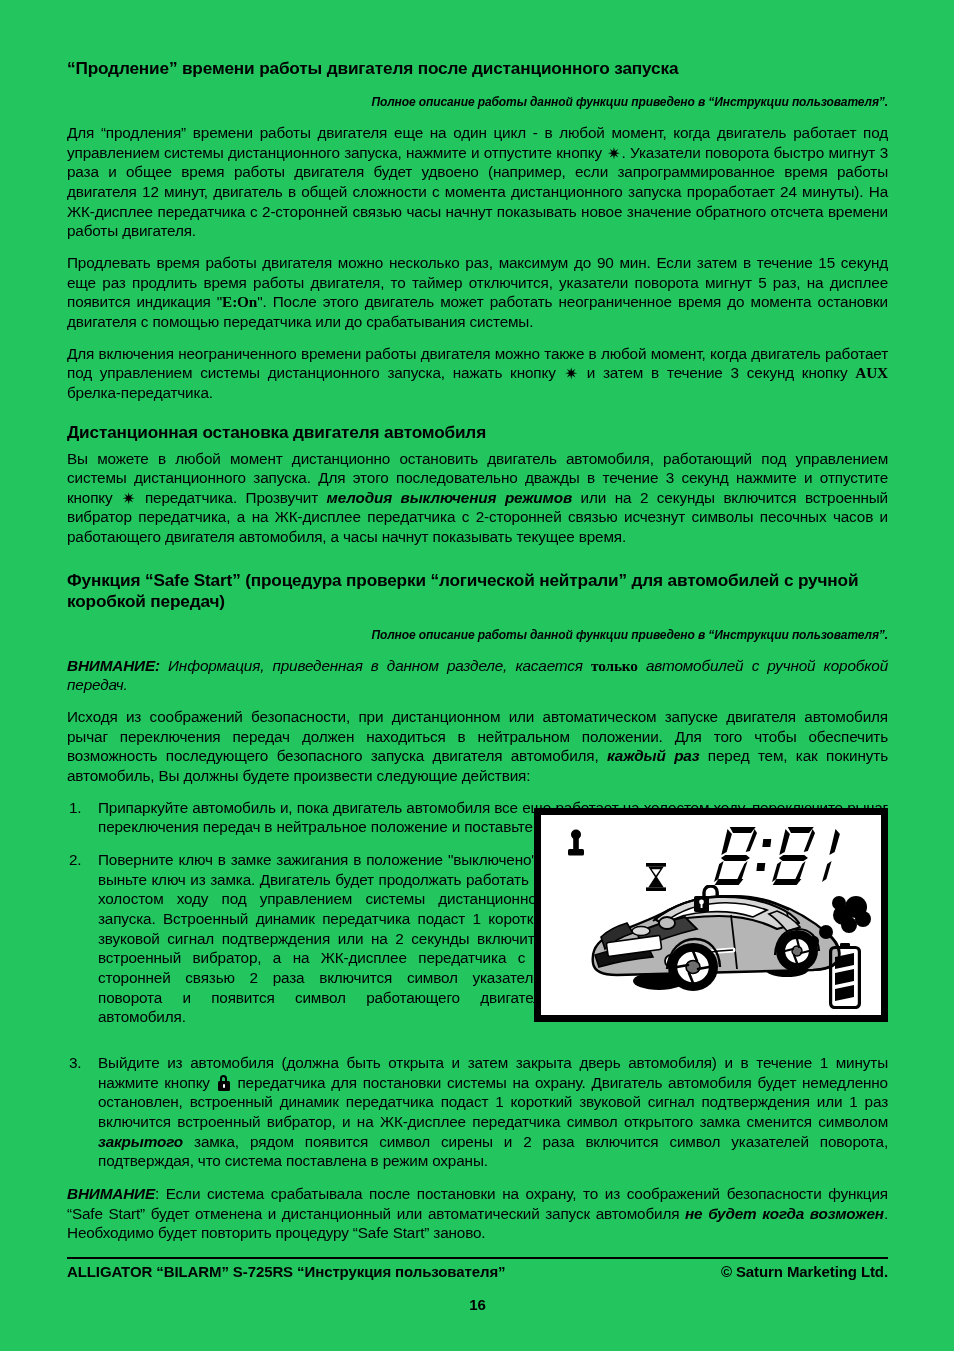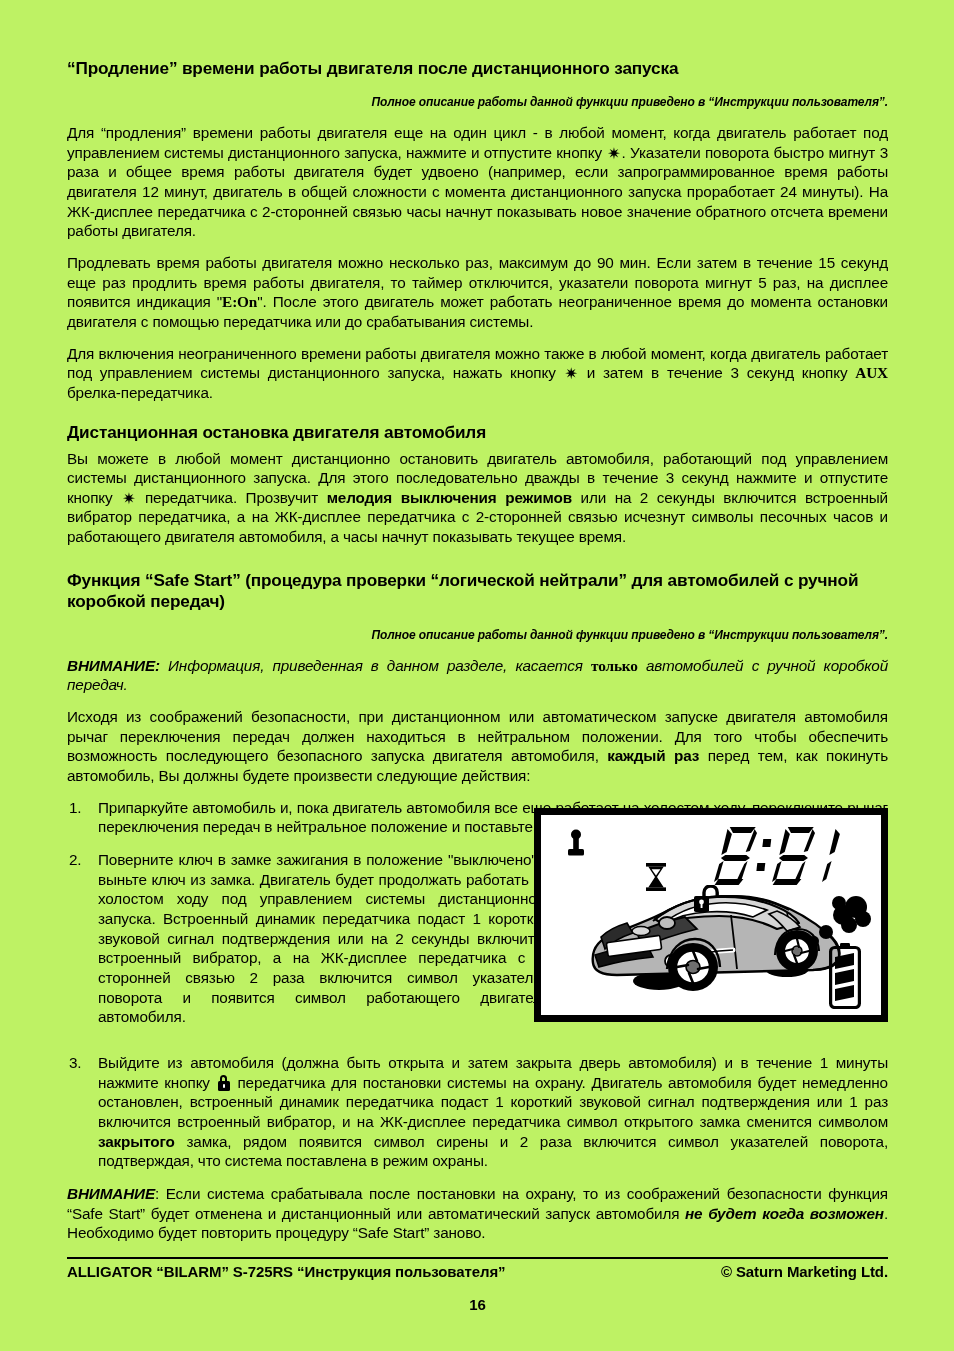--- a/index.html
+++ b/index.html
@@ -9,21 +9,21 @@
     background: #ffffff;
   }
   body {
     font-family: "Liberation Sans", sans-serif;
     color: #000000;
   }
   .page {
     position: relative;
     width: 954px;
     height: 1351px;
-    background: #bef264;
+    background: #22c55e;
     box-sizing: border-box;
     padding: 58px 66px 0 67px;
     overflow: hidden;
   }
   .content {
     width: 821px;
   }
 
   h1.section-title {
     font-size: 17.2px;
@@ -56,21 +56,21 @@
     line-height: 1.285;
     margin: 0 0 12px 0;
     text-align: justify;
     font-style: italic;
     letter-spacing: -0.15px;
   }
   p.warn .lead {
     font-weight: bold;
     font-style: italic;
   }
-  .bi { font-weight: bold; }
+  .bi { font-weight: bold; font-style: italic; }
   .b  { font-weight: bold; font-style: normal; font-family: Liberation Serif, serif; }
   .upright { font-style: normal; }
 
   
   ol.steps {
     margin: 0;
     padding: 0;
     list-style: none;
     font-size: 15.3px;
   }

